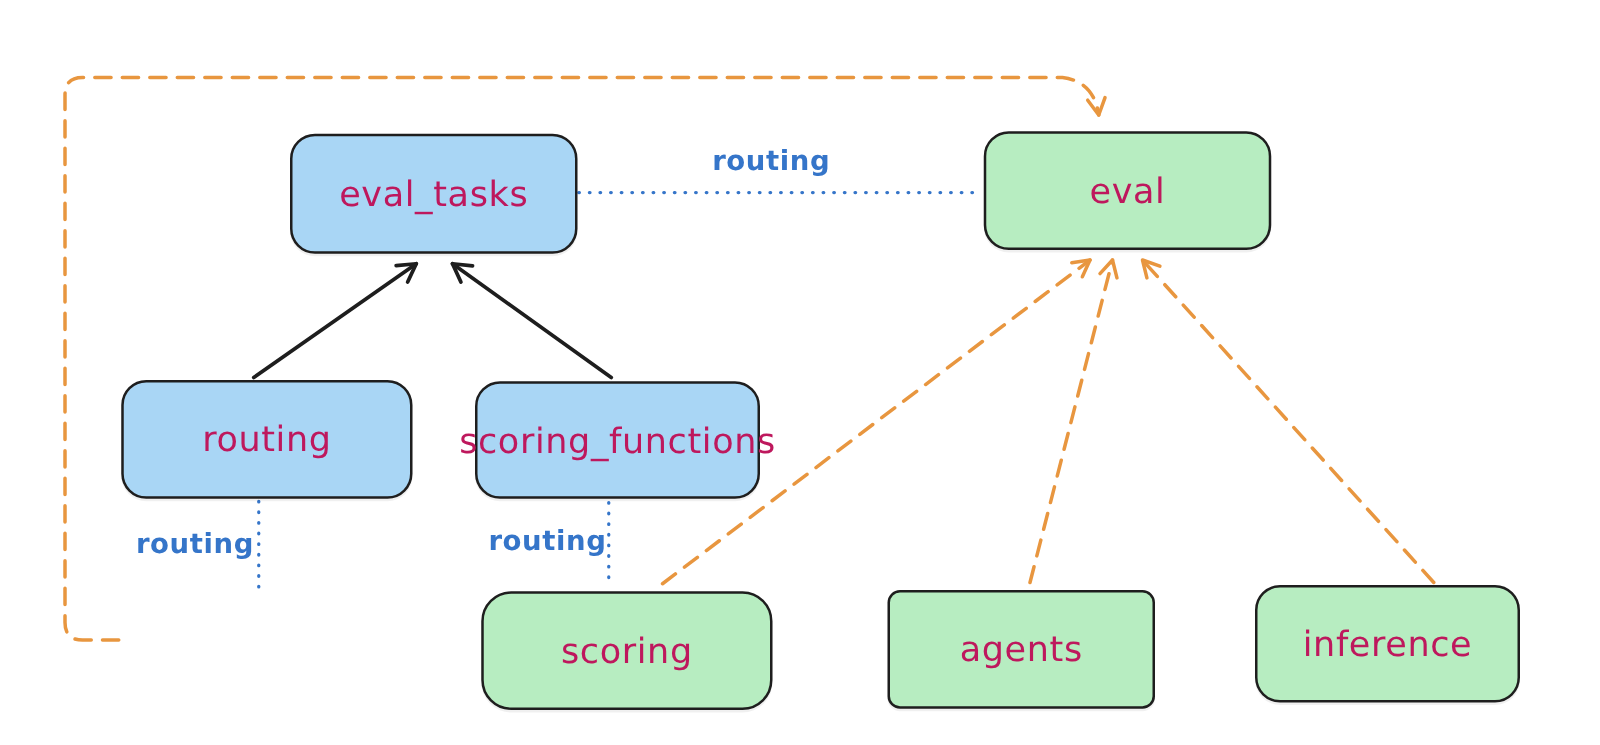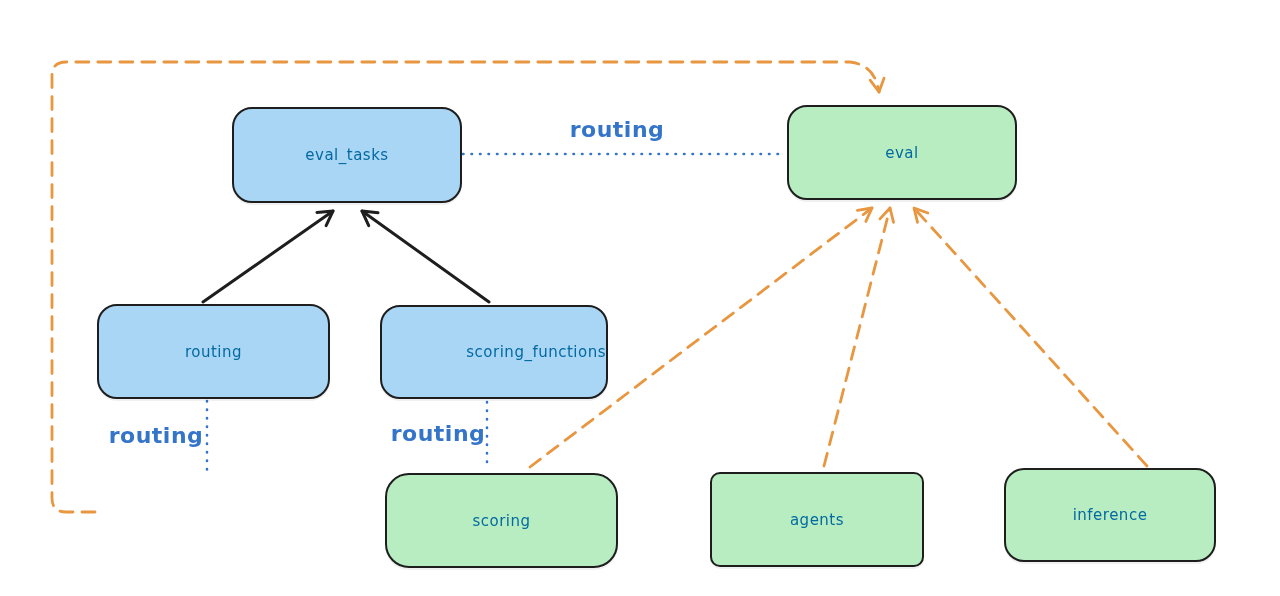--- a/index.html
+++ b/index.html
@@ -22,23 +22,23 @@
     pointer-events: none;
   }
   .node {
     position: absolute;
     box-sizing: border-box;
     border: 2.5px solid #1e1e1e;
     border-radius: 20px;
     display: flex;
     align-items: center;
     justify-content: center;
-    font-size: 15px;
+    font-size: 28px;
     letter-spacing: 0.5px;
-    color: #0369a1;
+    color: #be185d;
     box-shadow: 0 2px 0 rgba(0,0,0,0.06);
   }
   .edge-label {
     position: absolute;
     width: 120px;
     text-align: center;
     font-size: 22px;
     font-weight: bold;
     letter-spacing: 0.5px;
   }
@@ -86,21 +86,21 @@
 
   <div class="node" id="n-eval_tasks" style="background-color: rgb(169, 214, 245);">
     <span>eval_tasks</span>
   </div>
   <div class="node" id="n-eval" style="background-color: rgb(183, 237, 193);">
     <span>eval</span>
   </div>
   <div class="node" id="n-datasets" style="background-color: rgb(169, 214, 245);">
     <span>routing</span>
   </div>
-  <div class="node" id="n-scoring_functions" style="background-color: rgb(169, 214, 245); justify-content: flex-end;">
+  <div class="node" id="n-scoring_functions" style="background-color: rgb(169, 214, 245);">
     <span>scoring_functions</span>
   </div>
   <div class="node" id="n-scoring" style="background-color: rgb(183, 237, 193);">
     <span>scoring</span>
   </div>
   <div class="node" id="n-agents" style="background-color: rgb(183, 237, 193);">
     <span>agents</span>
   </div>
   <div class="node" id="n-inference" style="background-color: rgb(183, 237, 193);">
     <span>inference</span>

